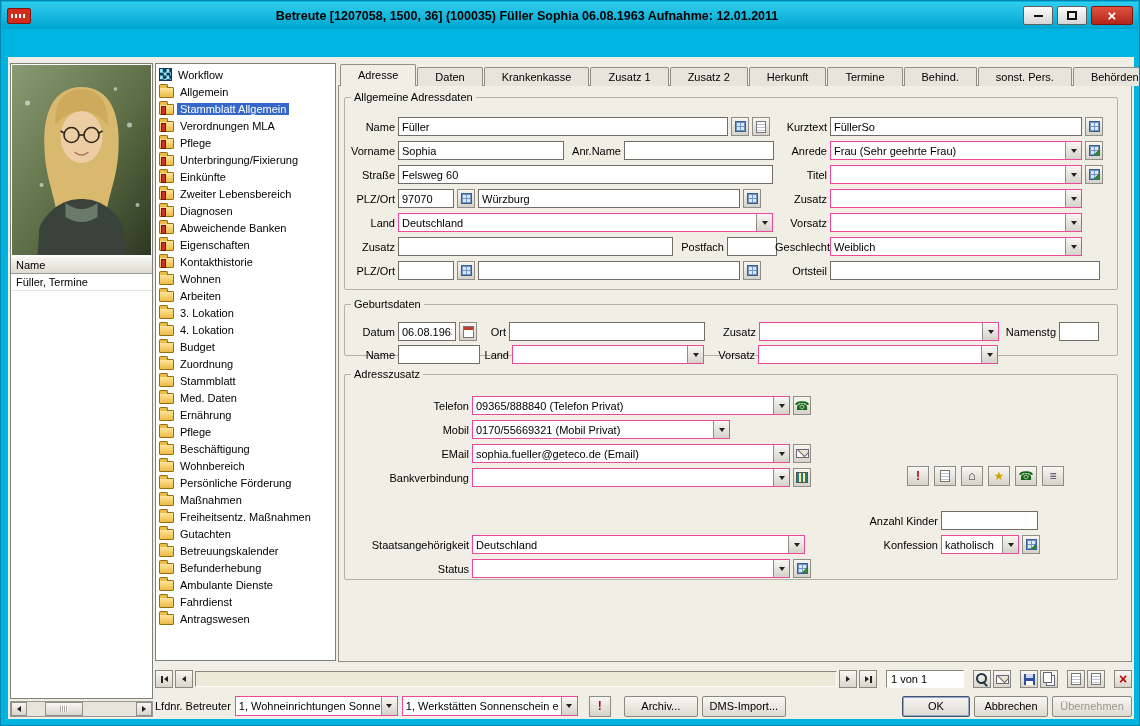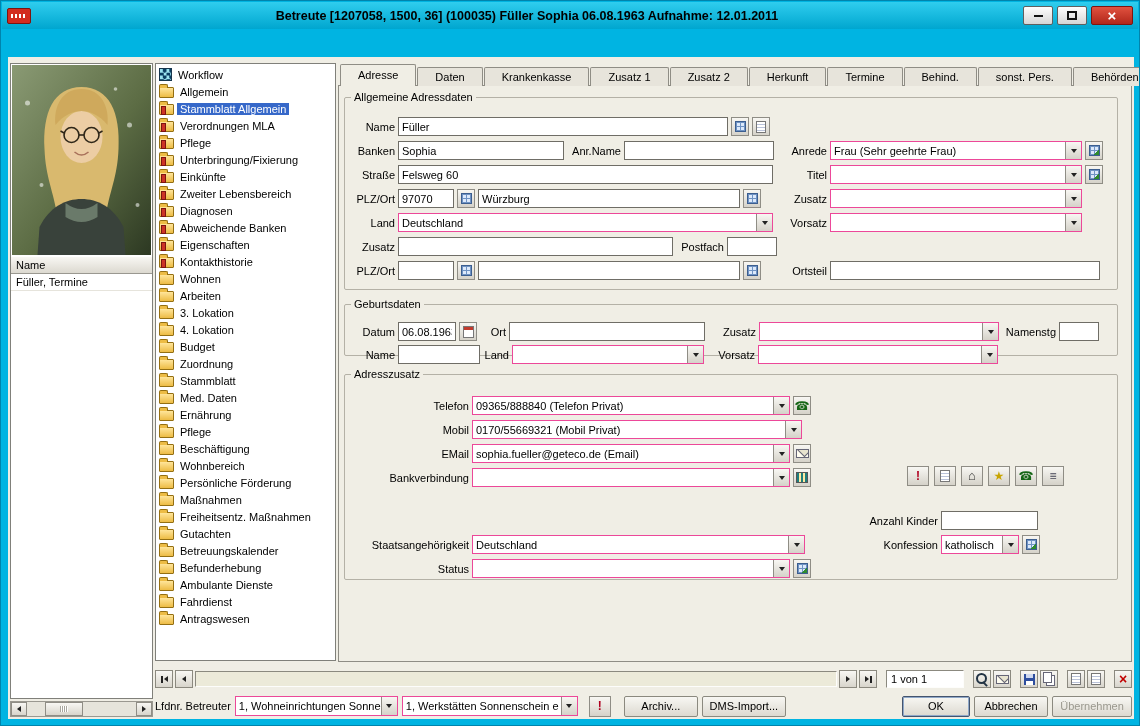--- a/index.html
+++ b/index.html
@@ -332,23 +332,30 @@
         <div class="fr" style="left:4px;top:14px">
           <span class="lb" style="width:46px">Name</span>
           <input class="tin" style="width: 330px;" value="Füller">
           <span class="ibtn">
               <span class="mi mi-grid"></span>
             </span>
           <span class="ibtn">
               <span class="mi mi-page"></span>
             </span>
         </div>
+        <div class="fr" style="left:430px;top:14px">
+          <span class="lb" style="width:52px">Kurztext</span>
+          <input class="tin" style="width: 252px;" value="FüllerSo">
+          <span class="ibtn">
+              <span class="mi mi-grid"></span>
+            </span>
+        </div>
 
         <div class="fr" style="left:4px;top:38px">
-          <span class="lb" style="width:46px">Banken</span>
+          <span class="lb" style="width:46px">Vorname</span>
           <input class="tin" style="width: 166px;" value="Sophia">
           <span class="lb" style="width:54px">Anr.Name</span>
           <input class="tin" style="width: 150px;" value="">
         </div>
         <div class="fr" style="left:430px;top:38px">
           <span class="lb" style="width:52px">Anrede</span>
           <span class="combo" style="width:252px">
             <span class="cval">Frau (Sehr geehrte Frau)</span>
             <span class="carr"></span>
           </span>
@@ -405,20 +412,27 @@
             <span class="carr"></span>
           </span>
         </div>
 
         <div class="fr" style="left:4px;top:134px">
           <span class="lb" style="width:46px">Zusatz</span>
           <input class="tin" style="width: 275px;" value="">
           <span class="lb" style="width:48px">Postfach</span>
           <input class="tin" style="width: 50px;" value="">
         </div>
+        <div class="fr" style="left:430px;top:134px">
+          <span class="lb" style="width:52px">Geschlecht</span>
+          <span class="combo" style="width:252px">
+            <span class="cval">Weiblich</span>
+            <span class="carr"></span>
+          </span>
+        </div>
 
         <div class="fr" style="left:4px;top:158px">
           <span class="lb" style="width:46px">PLZ/Ort</span>
           <input class="tin" style="width: 56px;" value="">
           <span class="ibtn">
               <span class="mi mi-grid"></span>
             </span>
           <input class="tin" style="width: 262px;" value="">
           <span class="ibtn">
               <span class="mi mi-grid"></span>
@@ -475,21 +489,21 @@
             <span class="cval">09365/888840 (Telefon Privat)</span>
             <span class="carr"></span>
           </span>
           <span class="ibtn">
               <span class="glyph g-phone">☎</span>
             </span>
         </div>
 
         <div class="fr" style="left:4px;top:40px">
           <span class="lb" style="width:120px">Mobil</span>
-          <span class="combo" style="width:330px">
+          <span class="combo" style="width:258px">
             <span class="cval">0170/55669321 (Mobil Privat)</span>
             <span class="carr"></span>
           </span>
         </div>
 
         <div class="fr" style="left:4px;top:64px">
           <span class="lb" style="width:120px">EMail</span>
           <span class="combo" style="width:318px">
             <span class="cval">sophia.fueller@geteco.de (Email)</span>
             <span class="carr"></span>

